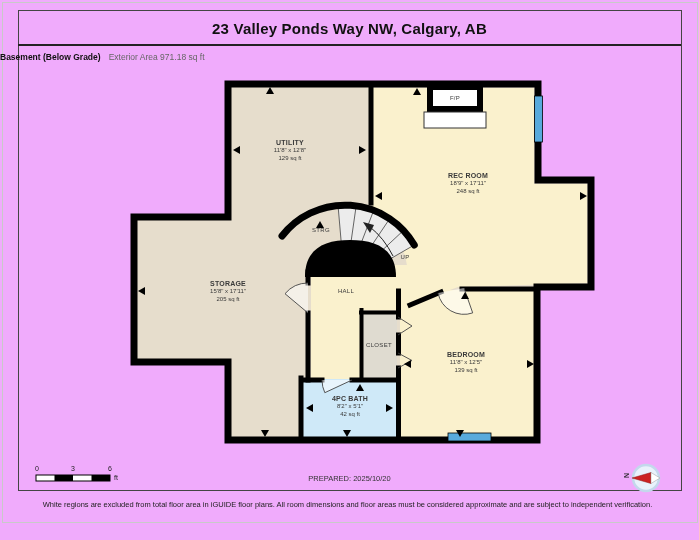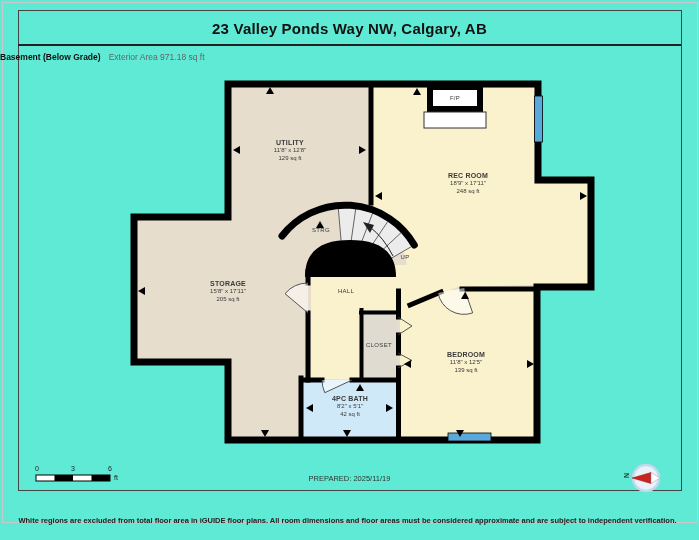--- a/index.html
+++ b/index.html
@@ -1,30 +1,30 @@
 <!DOCTYPE html>
 <html><head>
 <meta charset="utf-8">
 <style>
   html,body{margin:0;padding:0;background:#fff;}
-  #page{position:relative;width:699px;height:540px;background:#5eead4;
+  #page{position:relative;width:699px;height:540px;background:#f0abfc;
         font-family:"Liberation Sans","DejaVu Sans",sans-serif;overflow:hidden;}
   .abs{position:absolute;}
   #outer-border{left:2px;top:2px;width:694px;height:519px;border:1px solid #c9c9c9;}
   #frame{left:18px;top:10px;width:662px;height:479px;border:1px solid #444;}
   #title{left:0;top:20px;width:699px;text-align:center;font-size:15px;font-weight:bold;color:#111;letter-spacing:.2px;}
   #title-rule{left:18px;top:44px;width:663px;height:2px;background:#222;}
   #subtitle{left:0;top:52px;width:699px;text-align:left;font-size:8.5px;color:#666;}
   #subtitle b{color:#111;margin-right:8px;}
   .room-label{transform:translate(-50%,-50%);text-align:center;color:#3a3a3a;line-height:1.2;white-space:nowrap;}
   .room-label .nm{font-size:7px;font-weight:600;letter-spacing:.2px;}
   .room-label .dm,.room-label .ar{font-size:6px;}
   .tiny-label{transform:translate(-50%,-50%);font-size:6px;color:#3a3a3a;letter-spacing:.3px;white-space:nowrap;}
   #prepared{left:0;top:474px;width:699px;text-align:center;font-size:7.5px;color:#333;}
-  #disclaimer{left:0;top:516px;width:695px;text-align:center;font-size:7.5px;color:#222;font-weight:bold;}
+  #disclaimer{left:0;top:500px;width:695px;text-align:center;font-size:7.5px;color:#222;}
   .scale-num{font-size:7px;color:#222;transform:translate(-50%,0);}
   #scale-ft{left:114px;top:474px;font-size:7px;color:#222;}
   #compass-n{left:624px;top:472px;font-size:7px;font-weight:bold;color:#222;transform:rotate(-90deg);}
   svg{position:absolute;left:0;top:0;}
 </style>
 </head>
 <body>
 
 <div id="page">
   <div class="abs" id="outer-border"></div>
@@ -160,16 +160,16 @@
   <div class="abs tiny-label" style="left:346px;top:291px;">HALL</div>
   <div class="abs tiny-label" style="left:379px;top:345px;">CLOSET</div>
   <div class="abs tiny-label" style="left:321px;top:230px;">STRG</div>
   <div class="abs tiny-label" style="left:405px;top:257px;">UP</div>
   <div class="abs tiny-label" style="left:455px;top:98px;">F/P</div>
 
   <div class="abs scale-num" style="left:37px;top:465px;">0</div>
   <div class="abs scale-num" style="left:73px;top:465px;">3</div>
   <div class="abs scale-num" style="left:110px;top:465px;">6</div>
   <div class="abs" id="scale-ft">ft</div>
-  <div class="abs" id="prepared">PREPARED: 2025/11/19</div>
+  <div class="abs" id="prepared">PREPARED: 2025/10/20</div>
   <div class="abs" id="compass-n">N</div>
   <div class="abs" id="disclaimer">White regions are excluded from total floor area in iGUIDE floor plans. All room dimensions and floor areas must be considered approximate and are subject to independent verification.</div>
 </div>
 
 </body></html>

